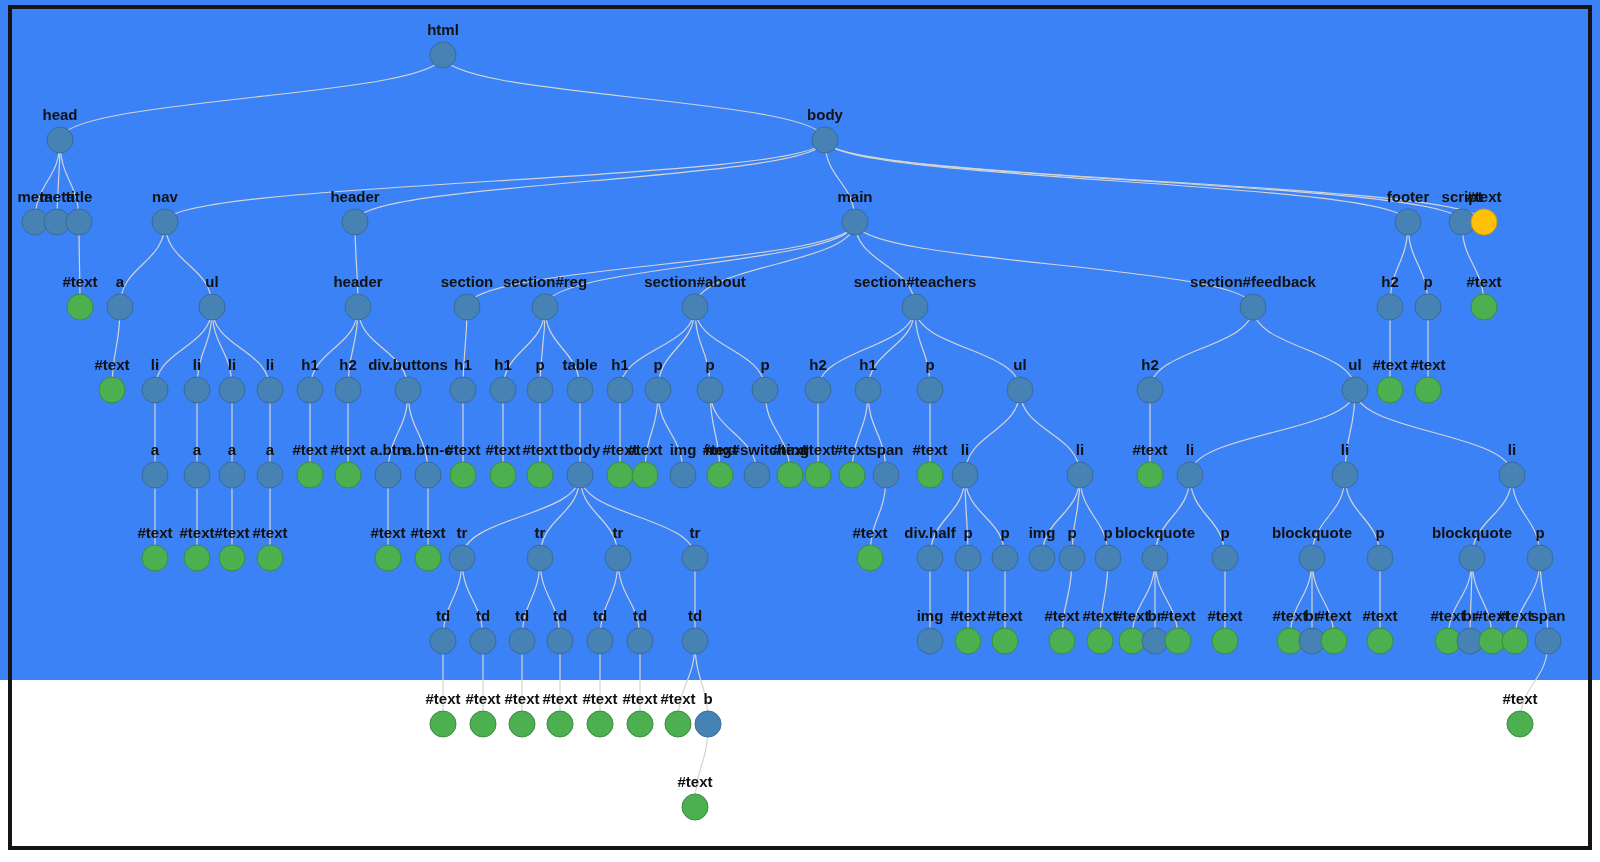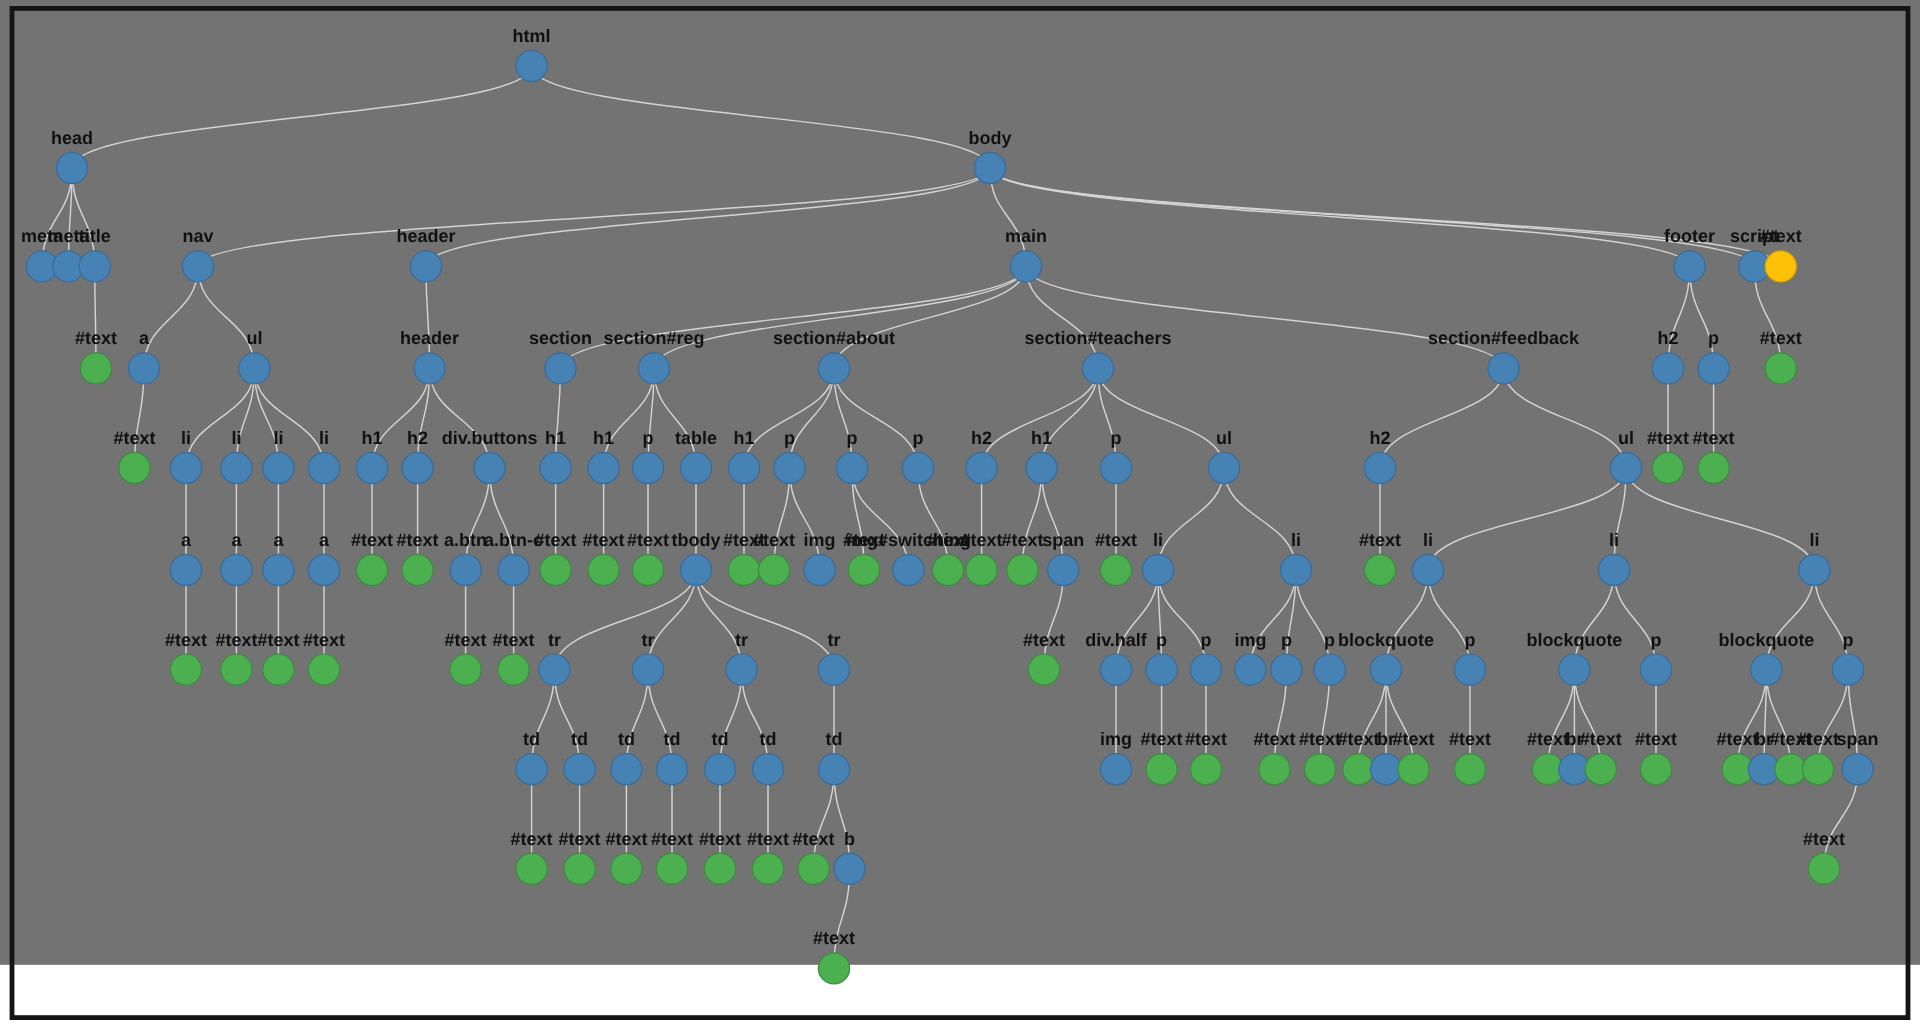--- a/index.html
+++ b/index.html
@@ -7,22 +7,22 @@
     padding: 0;
     width: 1600px;
     height: 862px;
     background: #ffffff;
     overflow: hidden;
     font-family: "Liberation Sans", sans-serif;
   }
   .stage {
     position: relative;
     width: 1600px;
-    height: 804px;
-    background: #737373;
+    height: 680px;
+    background: #3b82f6;
   }
   svg#tree-svg {
     position: absolute;
     left: 0;
     top: 0;
     width: 1600px;
     height: 862px;
   }
   svg#tree-svg text {
     font-family: "Liberation Sans", sans-serif;

